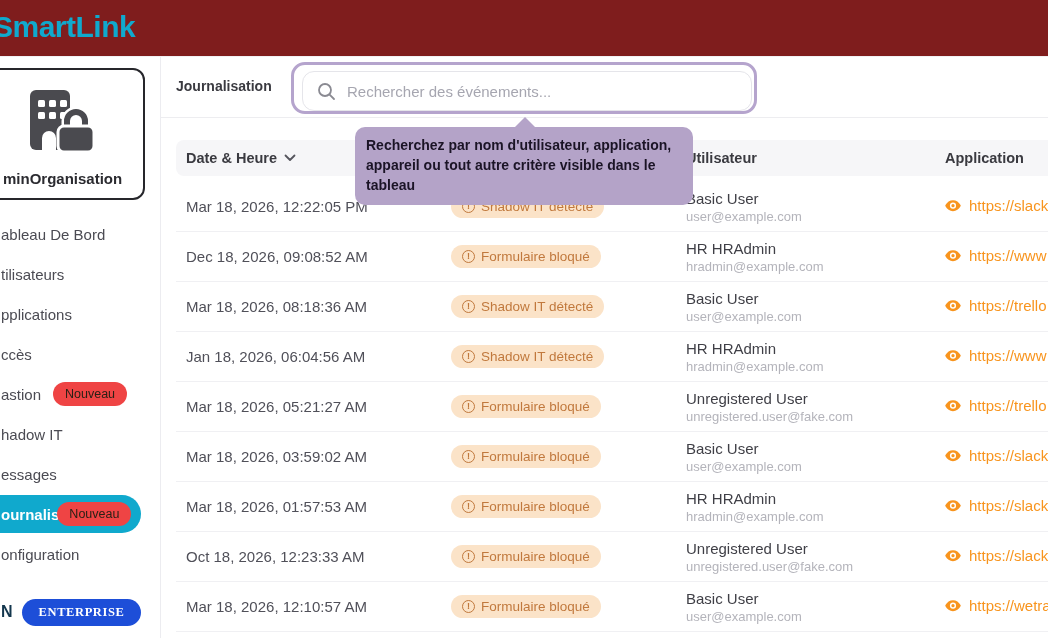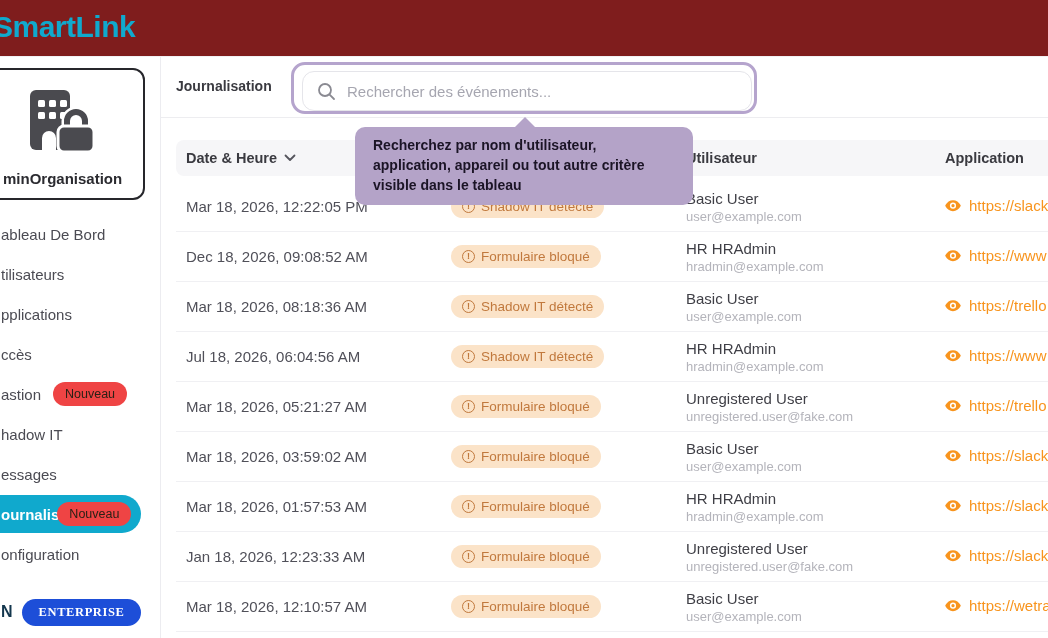--- a/index.html
+++ b/index.html
@@ -46,21 +46,21 @@
                 border:1px solid #e5e5ea; border-radius:12px; background:#fff;padding-left:48px; }
   .search-icon { position:absolute; left:14px; top:10px; }
   .search-input { position:absolute; left:0; top:0; width:100%; height:100%; border:none; outline:none;
                   background:transparent; border-radius:12px; padding-left:44px; font-size:15px;
                   color:#3a3a40; font-family:inherit; }
   .search-input::placeholder { color:#a6a6b0; }
 
   .rule { position:absolute; left:0; top:60px; width:887px; height:1px; background:#ededf0; }
 
   .tooltip { position:absolute; left:194px; top:70px; width:338px; background:#b4a3c8;
-             border-radius:10px; padding:9px 18px; z-index:30; }
+             border-radius:10px; padding:9px 11px; z-index:30; }
   .tooltip-arrow { position:absolute; top:-10px; left:160px; width:0; height:0;
                    border-left:10px solid transparent; border-right:10px solid transparent;
                    border-bottom:10px solid #b4a3c8; }
   .tooltip-text { font-size:14px; font-weight:700; line-height:1.42; color:#1b1426; }
 
   
   .thead { position:absolute; left:15px; top:83px; width:880px; height:36px; background:#f6f6f8;
            border-radius:8px; display:grid; grid-template-columns:265px 235px 259px 1fr;
            align-items:center; font-size:14.5px; font-weight:700; color:#3a3a40; }
   .thead .th { padding-left:10px; display:flex; align-items:center; gap:7px; white-space:nowrap; }
@@ -247,21 +247,21 @@
           <path d="M12 1C7.2 1 3 4 .7 8.3c-.4.6-.4 1.3 0 1.9C3 14.5 7.2 17.5 12 17.5s9-3 11.3-7.3c.4-.6.4-1.3 0-1.9C21 4 16.8 1 12 1z" fill="currentColor"></path>
           <circle cx="12" cy="9.2" r="4.6" fill="#fff"></circle>
           <circle cx="12" cy="9.2" r="2.4" fill="currentColor"></circle>
         </svg>
         <span>https://trello</span>
       </a>
     </div>
   </div>
 
   <div class="trow">
-    <div class="cell c-date">Jul 18, 2026, 06:04:56 AM</div>
+    <div class="cell c-date">Jan 18, 2026, 06:04:56 AM</div>
     <div class="cell">
       <span class="pill">
         <span class="alert-ic">!</span>
         <span>Shadow IT détecté</span>
       </span>
     </div>
     <div class="cell">
       <div class="u-name">HR HRAdmin</div>
       <div class="u-email">hradmin@example.com</div>
     </div>
@@ -343,21 +343,21 @@
           <path d="M12 1C7.2 1 3 4 .7 8.3c-.4.6-.4 1.3 0 1.9C3 14.5 7.2 17.5 12 17.5s9-3 11.3-7.3c.4-.6.4-1.3 0-1.9C21 4 16.8 1 12 1z" fill="currentColor"></path>
           <circle cx="12" cy="9.2" r="4.6" fill="#fff"></circle>
           <circle cx="12" cy="9.2" r="2.4" fill="currentColor"></circle>
         </svg>
         <span>https://slack</span>
       </a>
     </div>
   </div>
 
   <div class="trow">
-    <div class="cell c-date">Jan 18, 2026, 12:23:33 AM</div>
+    <div class="cell c-date">Oct 18, 2026, 12:23:33 AM</div>
     <div class="cell">
       <span class="pill">
         <span class="alert-ic">!</span>
         <span>Formulaire bloqué</span>
       </span>
     </div>
     <div class="cell">
       <div class="u-name">Unregistered User</div>
       <div class="u-email">unregistered.user@fake.com</div>
     </div>

